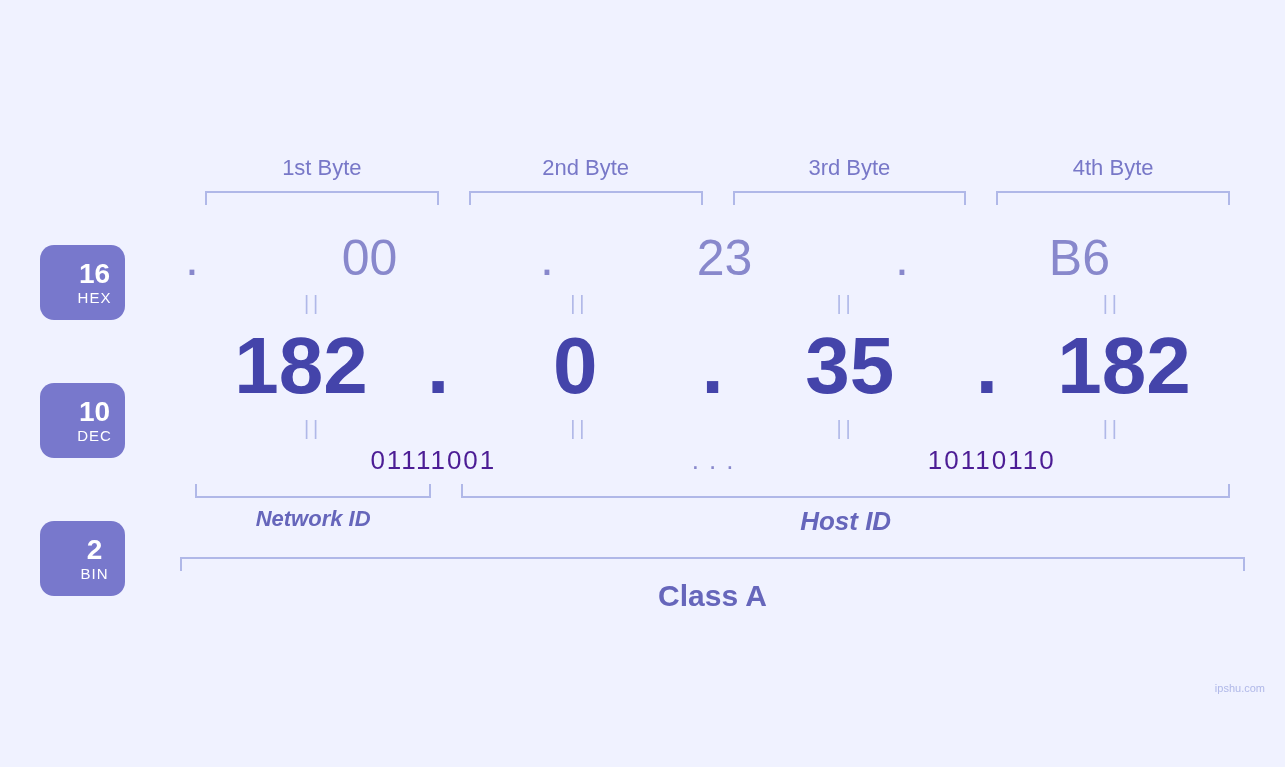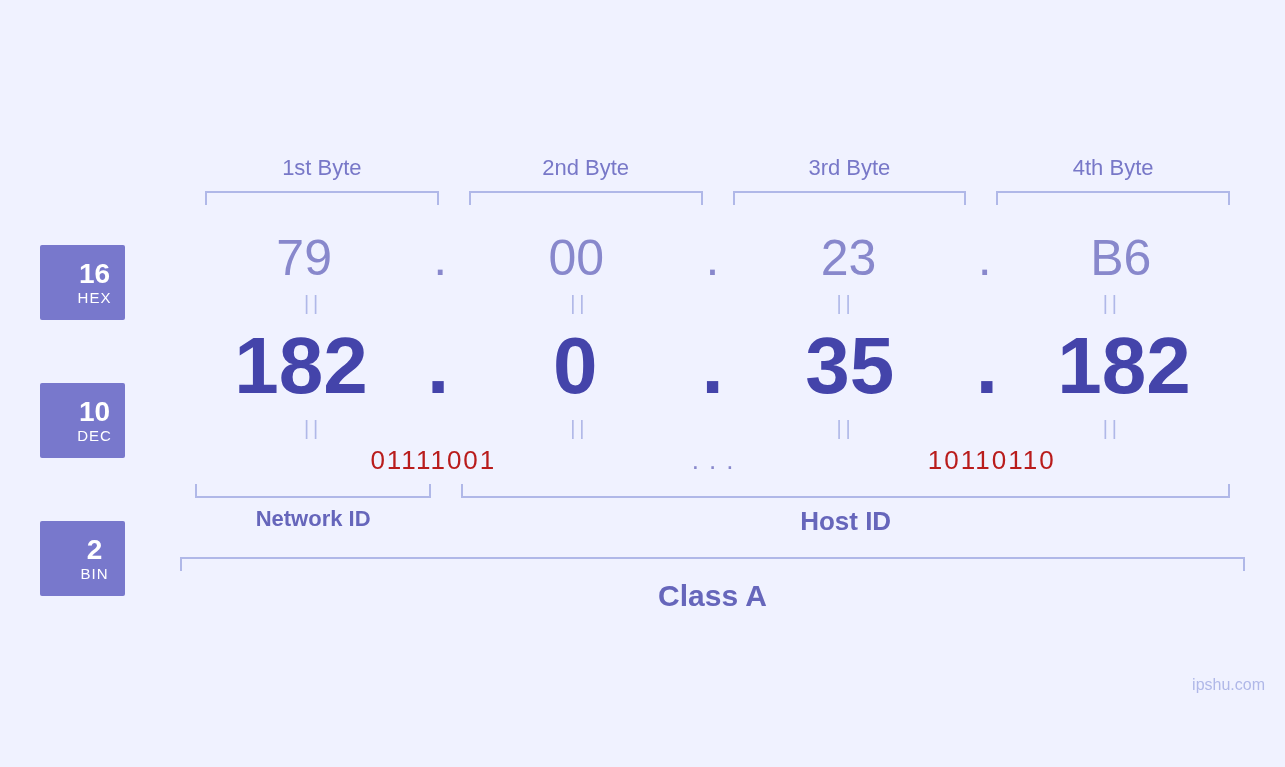--- a/index.html
+++ b/index.html
@@ -28,21 +28,21 @@
       align-items: center;
       justify-content: center;
       padding: 20px 40px;
     }
 
     .watermark {
       position: absolute;
       bottom: 12px;
       right: 20px;
       color: #b0b8e8;
-      font-size: 16px;
+      font-size: 11px;
     }
 
     .byte-headers {
       display: flex;
       width: 100%;
       padding-left: 150px;
       margin-bottom: 10px;
     }
 
     .byte-header {
@@ -88,21 +88,21 @@
       gap: 30px;
       align-items: flex-start;
       justify-content: space-around;
       padding-right: 15px;
     }
 
     .base-badge {
       width: 85px;
       height: 75px;
       background-color: #7878cc;
-      border-radius: 2px;
+      border-radius: 14px;
       display: flex;
       flex-direction: column;
       align-items: center;
       justify-content: center;
       color: white;
       padding-left: 24px;
     }
 
     .badge-num {
       font-size: 28px;
@@ -133,21 +133,21 @@
     }
 
     .dec-row .byte-value {
       font-size: 80px;
       color: #4444aa;
       font-weight: bold;
     }
 
     .bin-row .byte-value {
       font-size: 26px;
-      color: #b91c1c;
+      color: #4c1d95;
       letter-spacing: 2px;
     }
 
     .byte-cell {
       flex: 1;
       text-align: center;
     }
 
     .dot {
       font-size: 50px;
@@ -300,23 +300,20 @@
       </div>
       <div class="base-badge">
         <span class="badge-num">2</span>
         <span class="badge-label">BIN</span>
       </div>
     </div>
 
     <div class="rows-col">
 
       <div class="data-row hex-row">
-        <div class="byte-cell">
-          <span class="byte-value">79</span>
-        </div>
         <div class="dot">.</div>
         <div class="byte-cell">
           <span class="byte-value">00</span>
         </div>
         <div class="dot">.</div>
         <div class="byte-cell">
           <span class="byte-value">23</span>
         </div>
         <div class="dot">.</div>
         <div class="byte-cell">
@@ -377,21 +374,21 @@
       <div class="brackets-bottom" style="margin-left:0; width:100%; margin-top:8px;">
         <div class="network-bracket" style="flex:1;">
           <div class="bracket-bottom-line"></div>
         </div>
         <div style="flex:0;width:30px;"></div>
         <div class="host-bracket-span">
           <div class="bracket-bottom-host"></div>
         </div>
       </div>
 
-      <div class="id-labels" style="margin-left:0; width:100%;">
+      <div class="id-labels" style="margin-left:0; width:100%;font-style:italic;">
         <div class="network-id-label" style="flex:1;">Network ID</div>
         <div style="flex:0;width:30px;"></div>
         <div class="host-id-label">Host ID</div>
       </div>
 
       <div class="class-section" style="margin-left:0; width:100%;">
         <div class="class-bracket-line"></div>
         <div class="class-label">Class A</div>
       </div>
 

